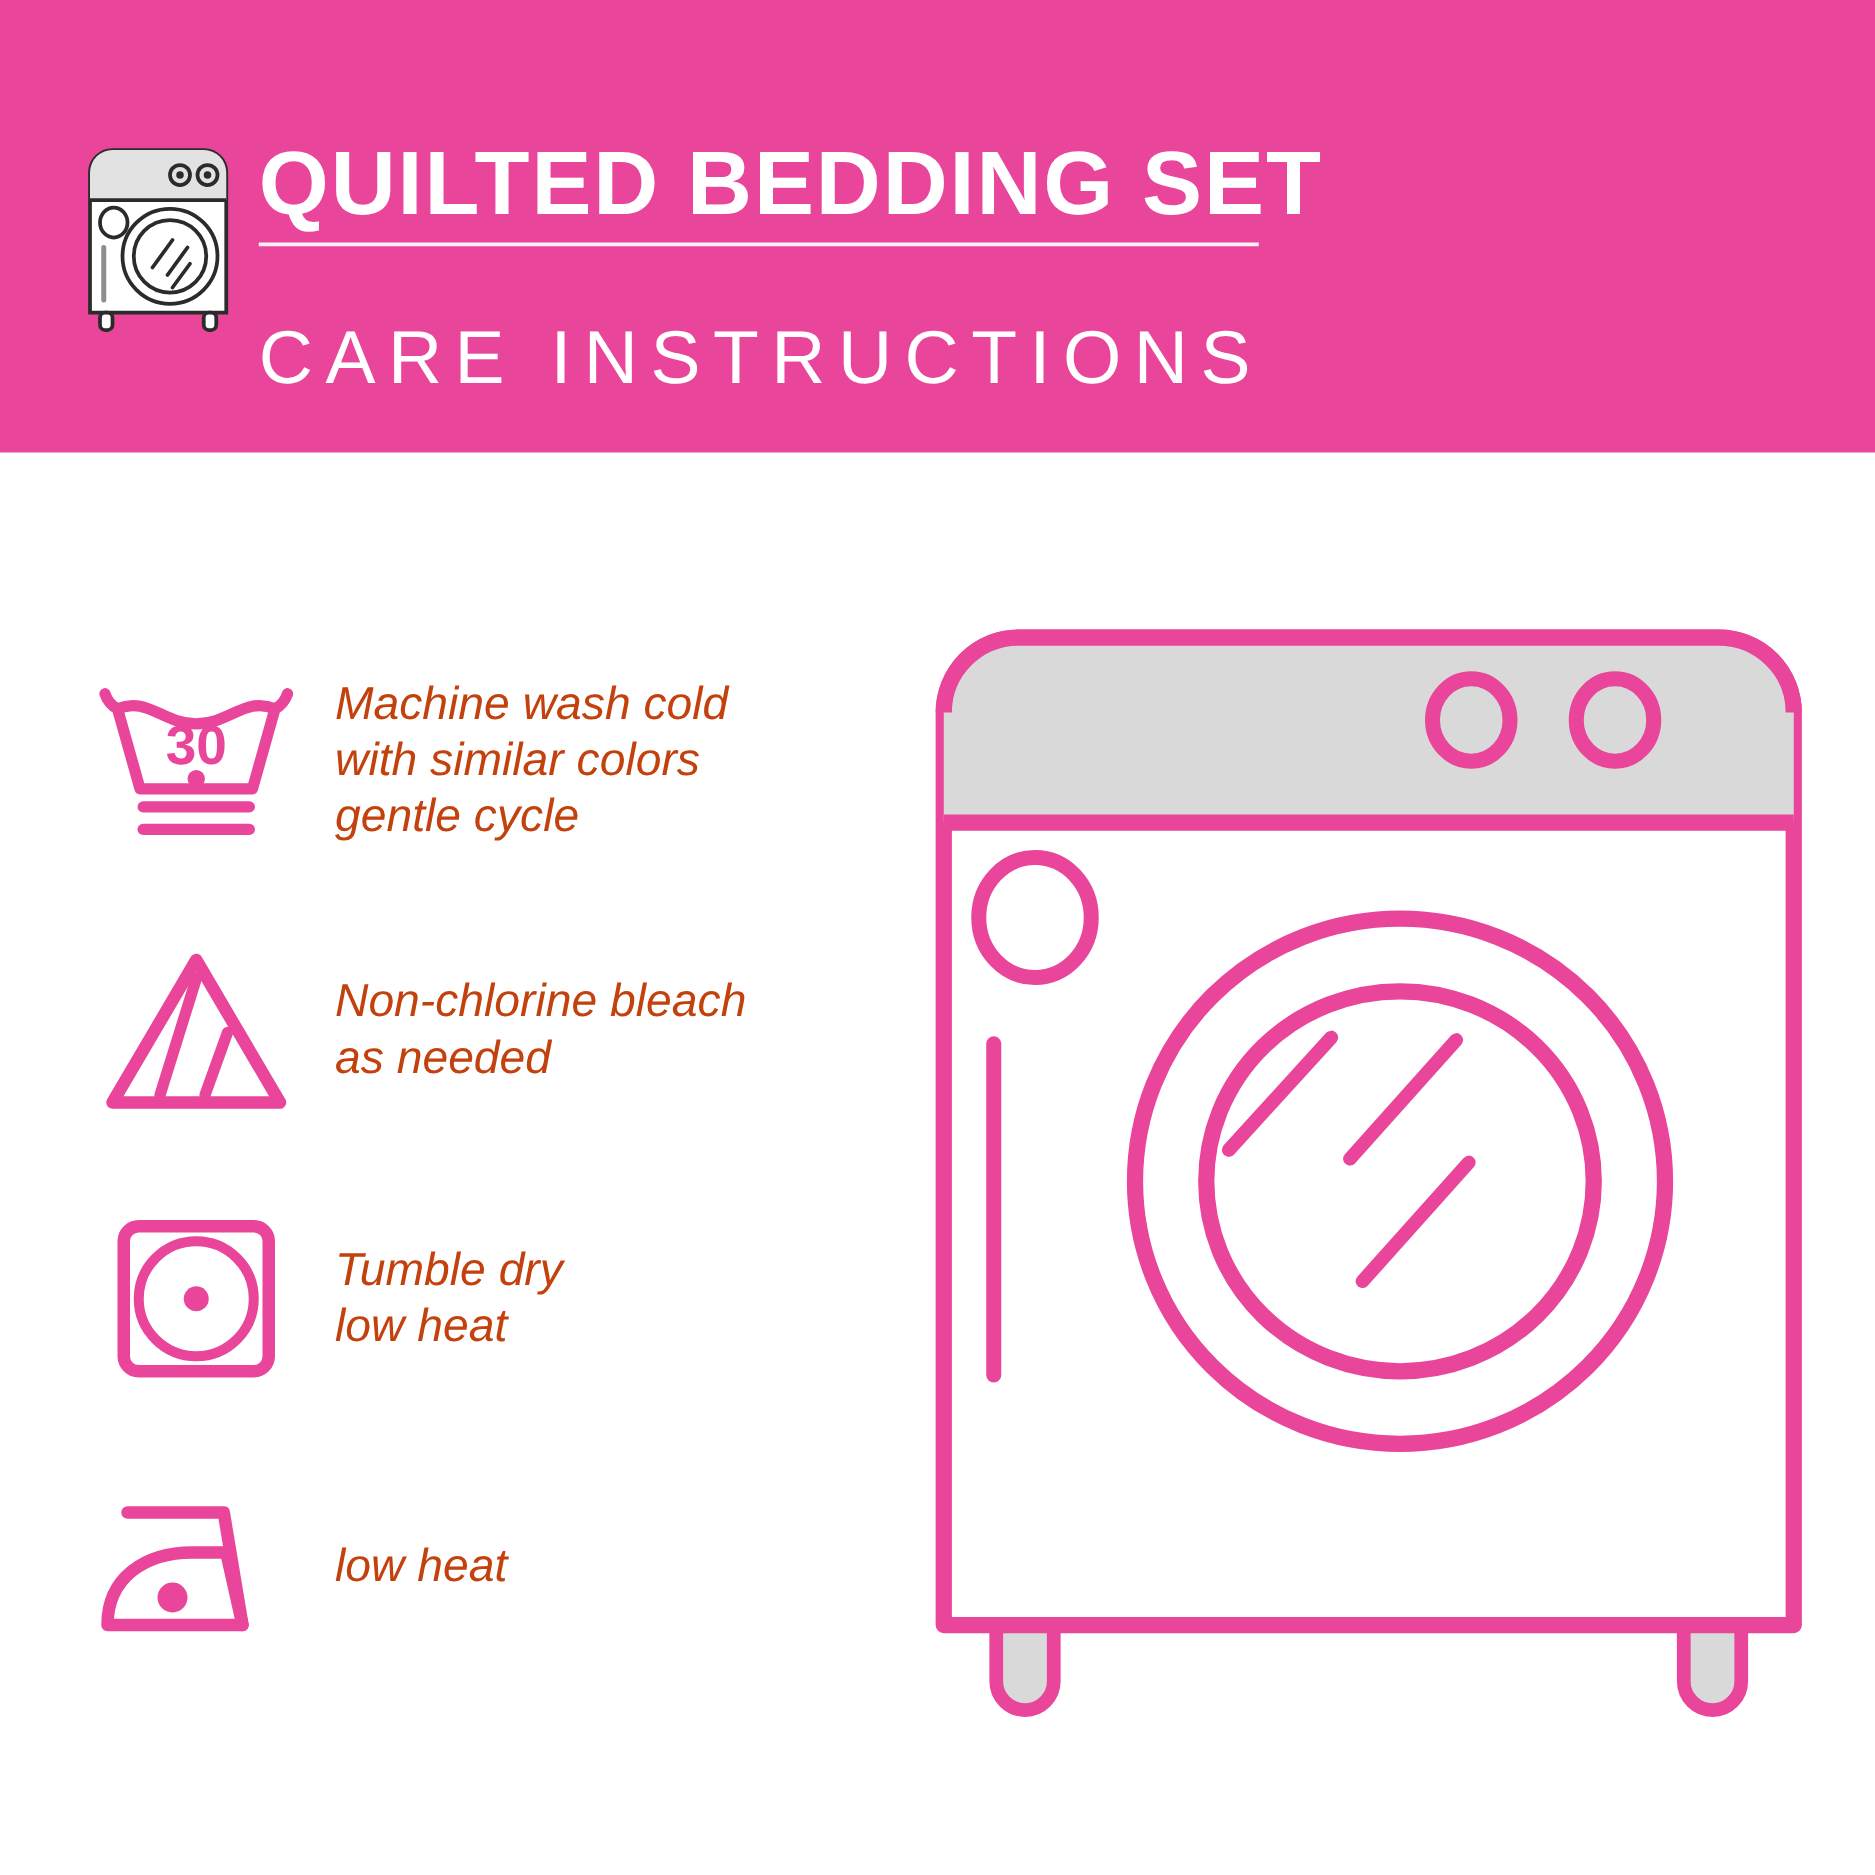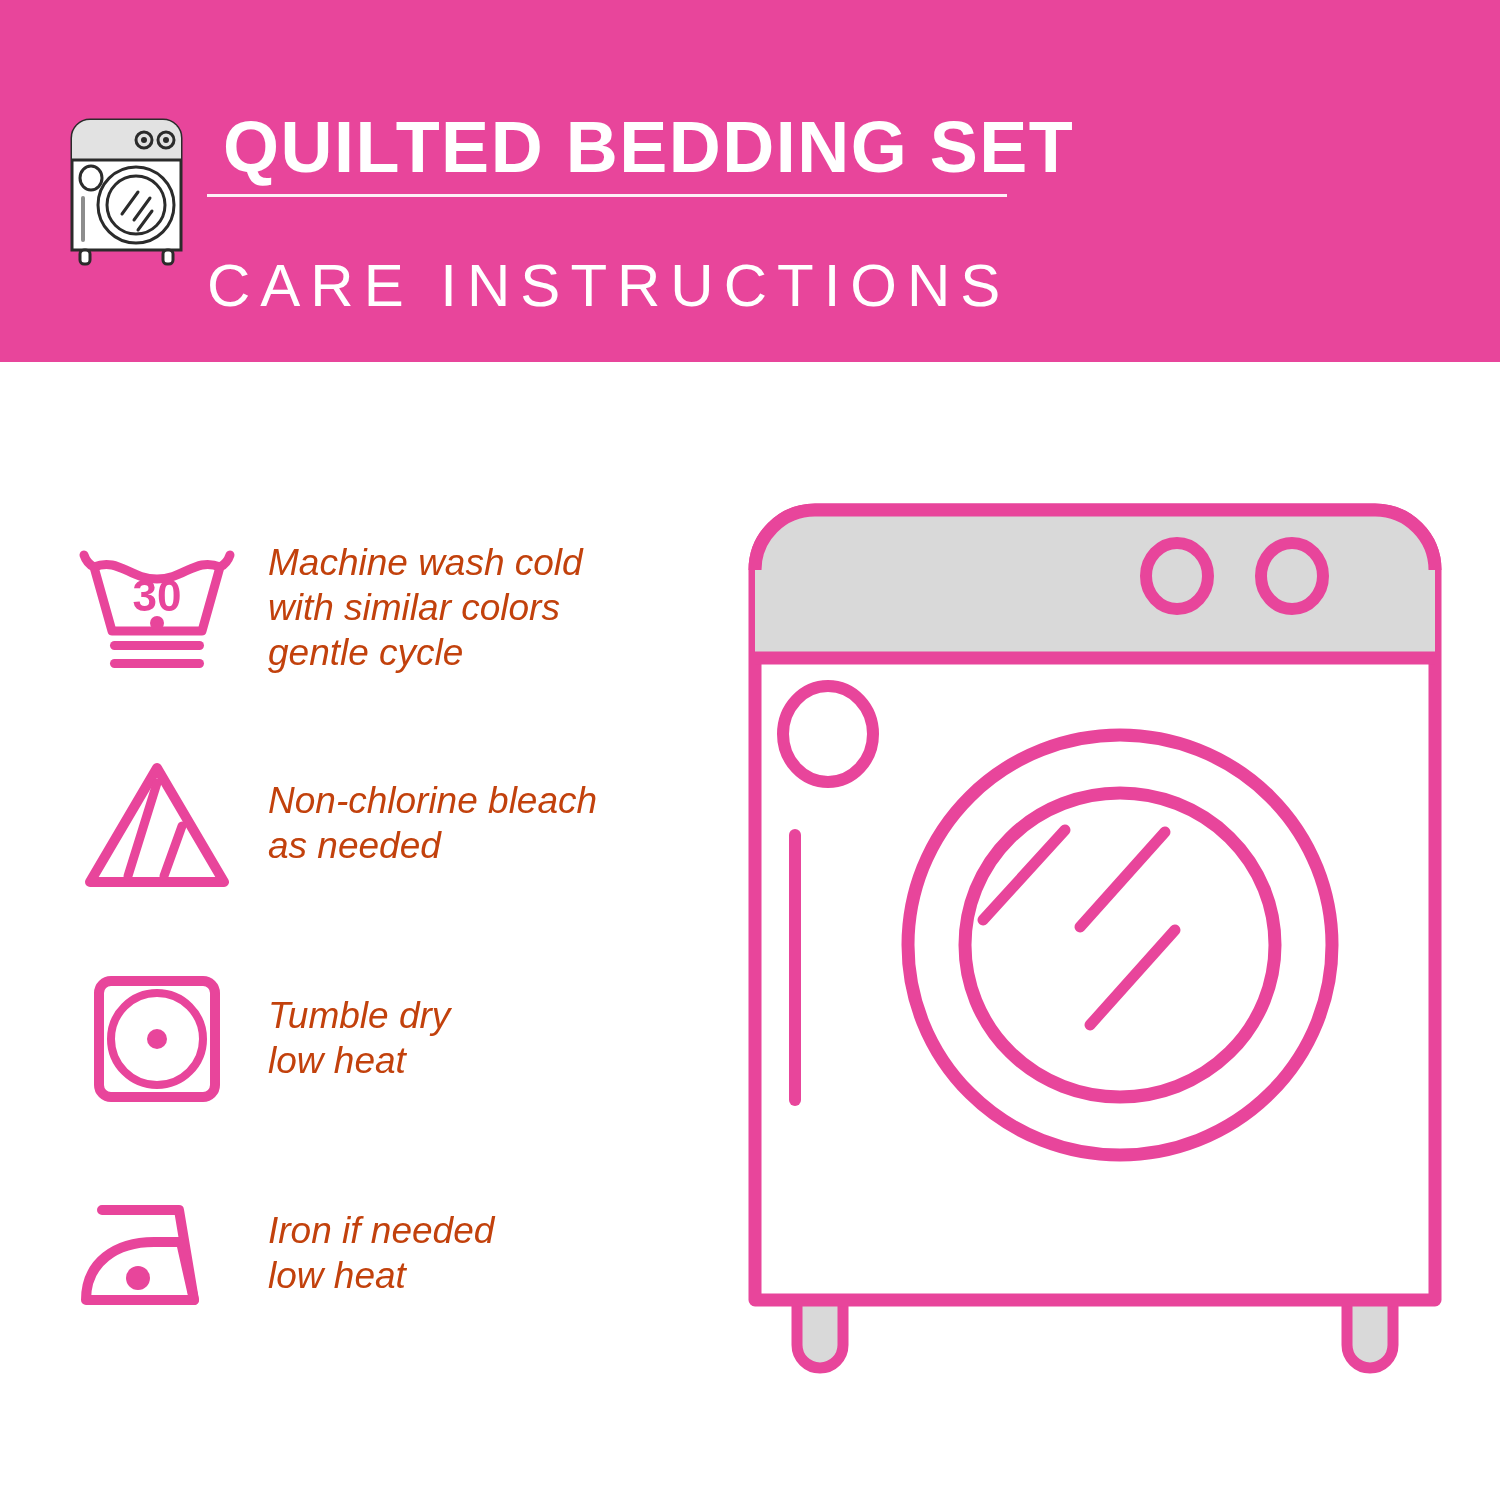--- a/index.html
+++ b/index.html
@@ -46,21 +46,20 @@
     padding-top: 6px;
   }
   #header-title {
     color: #ffffff;
     font-size: 72px;
     font-weight: bold;
     letter-spacing: 1.5px;
     line-height: 82px;
     white-space: nowrap;
     font-family: "Liberation Sans", sans-serif;
-    margin-left: 16px;
   }
   #header-divider {
     height: 3px;
     background: #ffffff;
     margin: 6px 0 10px 0;
     width: 800px;
     opacity: 0.92;
   }
   #header-subtitle {
     color: #ffffff;
@@ -219,21 +218,20 @@
       <svg viewBox="0 0 170 145" width="170" height="145" fill="none" xmlns="http://www.w3.org/2000/svg">
 
         <path d="M30 30 L107 30 L122 120" stroke="#e8459b" stroke-width="10" stroke-linecap="round" stroke-linejoin="round" fill="none"></path>
 
         <path d="M14 120 C14 82 44 62 82 62 L109 62 L122 120 Z" stroke="#e8459b" stroke-width="10" stroke-linejoin="round" fill="none"></path>
 
         <circle cx="66" cy="98" r="12" fill="#e8459b"></circle>
       </svg>
     </div>
     <div class="care-text">
-      <span class="line">Iron if needed</span>
       <span class="line">low heat</span>
     </div>
   </div>
 
 </div>
 
 <div id="washer-illustration">
   <svg viewBox="0 0 720 930" width="720" height="930" fill="none" xmlns="http://www.w3.org/2000/svg">
 
     <g>

